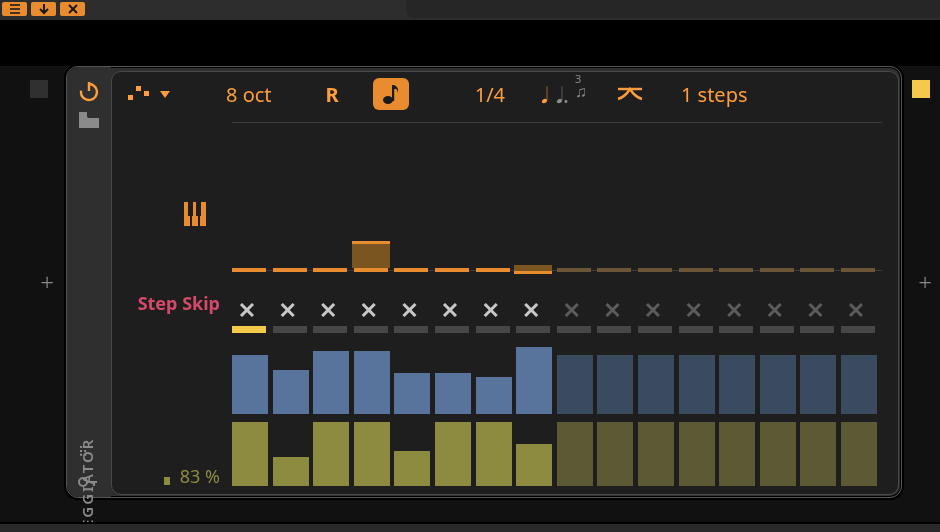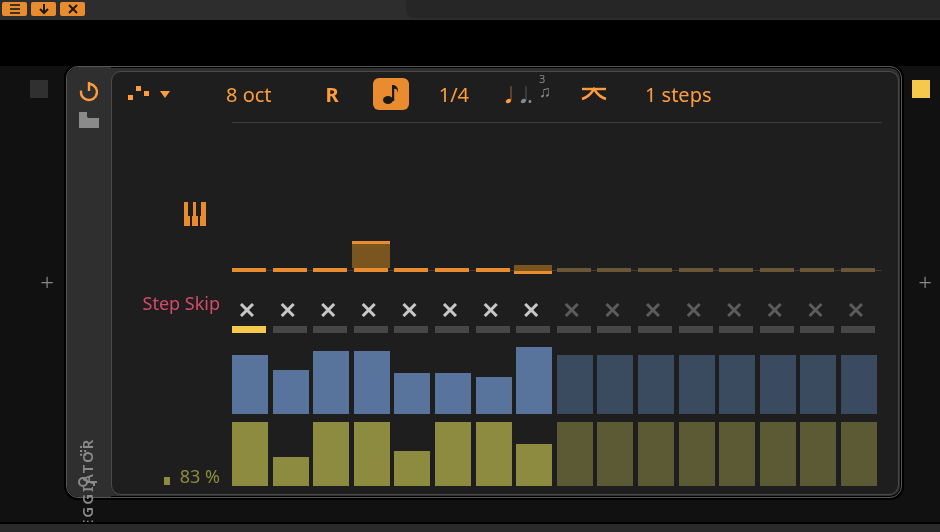--- a/index.html
+++ b/index.html
@@ -64,21 +64,21 @@
   .hdr .rate-btn{width:36px;height:32px;background:var(--orange);border-radius:6px;
                  display:flex;align-items:center;justify-content:center;margin-left:34px;}
   .hdr .glyph{font-size:22px;color:var(--orange-bright);}
   .hdr .glyph.grey{color:var(--grey);}
 
   
   .lanelabels{position:absolute;left:0;top:0;width:110px;height:100%;}
   .ll{position:absolute;left:0;width:108px;text-align:right;font-size:18px;}
   .ll.keys{top:130px;}
   .ll.keys svg{display:block;margin-left:72px;}
-  .ll.skip{top:219px;color:var(--magenta);font-weight:400;}
+  .ll.skip{top:219px;color:var(--magenta);font-weight:700;}
   .ll.vel{top:280px;color:var(--blue);}
   .ll.velval{top:314px;color:var(--blue);}
   .ll.gate{top:354px;color:var(--olive);}
   .ll.gateval{top:392px;color:var(--olive);}
   .mini-bar{display:inline-block;width:6px;vertical-align:-2px;margin-right:10px;}
   .mini-bar.vel{height:16px;background:var(--blue);}
   .mini-bar.gate{height:8px;background:var(--olive);}
 
   
   .grid{position:absolute;left:120px;top:50px;width:656px;height:365px;}
@@ -186,21 +186,21 @@
       <div class="chev"></div>
       <div style="margin-left:56px">8 oct</div>
       <div style="margin-left:54px;font-weight:700">R</div>
       <div class="rate-btn">
         <svg width="20" height="22" viewBox="0 0 20 22">
           <ellipse cx="7" cy="17" rx="5" ry="4" fill="#1a1a1a"></ellipse>
           <rect x="11" y="2" width="2.2" height="16" fill="#1a1a1a"></rect>
           <path d="M13 2 q5 2 4 8 q-1 -5 -4 -4 z" fill="#1a1a1a"></path>
         </svg>
       </div>
-      <div style="margin-left:30px">1/4</div>
+      <div style="margin-left:66px">1/4</div>
       <div class="glyph" style="margin-left:36px">𝅘𝅥</div>
       <div class="glyph grey" style="margin-left:8px">𝅘𝅥.</div>
       <div class="glyph grey" style="margin-left:6px;font-size:16px;">
         <span style="position:relative;top:-6px;font-size:11px;color:var(--grey);">3</span><br>
         <span style="position:relative;top:-14px;">♫</span>
       </div>
       <svg width="26" height="18" style="margin-left:30px">
         <path d="M1 14 q7 -2 12 -10 q5 8 12 10" fill="none" stroke="var(--orange-bright)" stroke-width="2.4"></path>
         <line x1="1" y1="4" x2="25" y2="4" stroke="var(--orange-bright)" stroke-width="2.4"></line>
       </svg>

